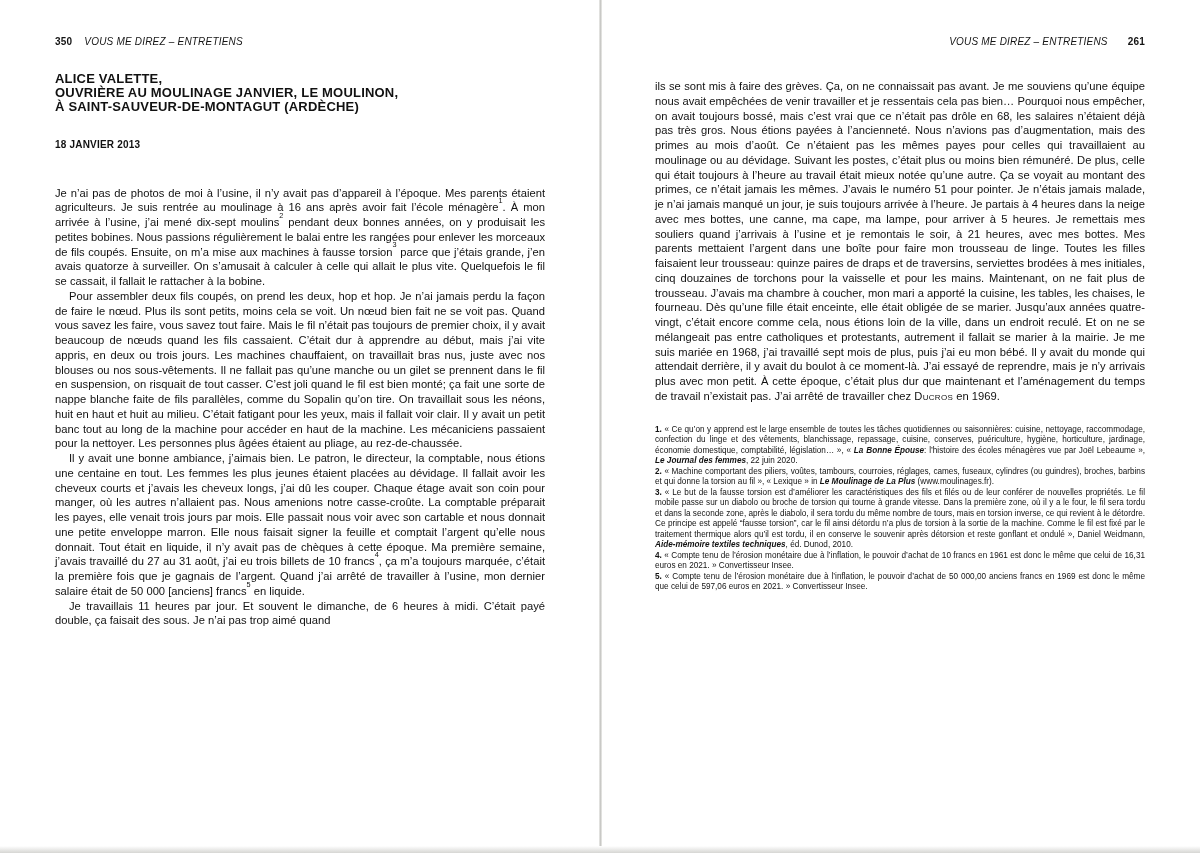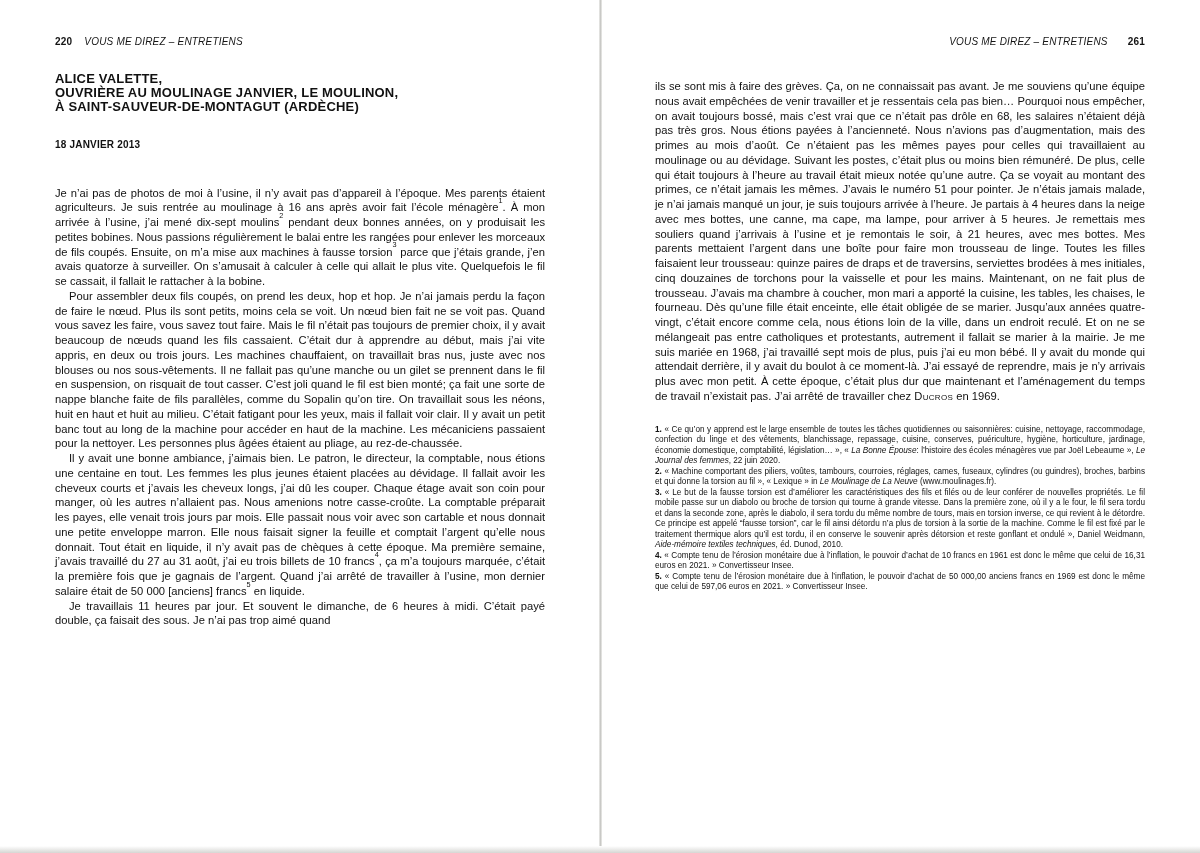--- a/index.html
+++ b/index.html
@@ -65,40 +65,40 @@
     margin-top:21px;
     font-size:8.2px;
     line-height:10.5px;
     text-align:justify;
     hyphens:auto;
     -webkit-hyphens:auto;
     color:#131313;
   }
   .footnotes p { margin:0; }
   .fn-num { font-weight:bold; }
-  .footnotes em { font-style:italic; }
+  .footnotes em { font-style:italic;font-weight:bold; }
   .spine {
     position:absolute; left:599px; top:0;
     width:3px; height:853px;
     background:linear-gradient(to right,#ececea,#c9c9c6,#ececea);
   }
   .bottom-edge {
     position:absolute; left:0; bottom:0;
     width:1200px; height:7px;
     background:linear-gradient(to bottom,#ffffff,#d6d6d3);
   }
 </style>
 </head>
 <body>
 
 <div class="spread">
 
   <div class="page page-left">
     <div class="running-head left">
-      <span class="folio">220</span>
+      <span class="folio">350</span>
       <span class="running-title">VOUS ME DIREZ – ENTRETIENS</span>
     </div>
     <div class="title-block">
         <div>ALICE VALETTE,</div>
         <div>OUVRIÈRE AU MOULINAGE JANVIER, LE MOULINON,</div>
         <div>À SAINT-SAUVEUR-DE-MONTAGUT (ARDÈCHE)</div>
       </div>
     <div class="date">18 JANVIER 2013</div>
     <div class="body body-left">
         <p>Je n’ai pas de photos de moi à l’usine, il n’y avait pas d’appareil à l’époque. Mes parents étaient agriculteurs. Je suis rentrée au moulinage à 16 ans après avoir fait l’école ménagère<sup>1</sup>. À mon arrivée à l’usine, j’ai mené dix-sept moulins<sup>2</sup> pendant deux bonnes années, on y produisait les petites bobines. Nous passions régulièrement le balai entre les rangées pour enlever les morceaux de fils coupés. Ensuite, on m’a mise aux machines à fausse torsion<sup>3</sup> parce que j’étais grande, j’en avais quatorze à surveiller. On s’amusait à calculer à celle qui allait le plus vite. Quelquefois le fil se cassait, il fallait le rattacher à la bobine.</p>
@@ -113,21 +113,21 @@
   <div class="page page-right">
     <div class="running-head right">
       <span class="running-title">VOUS ME DIREZ – ENTRETIENS</span>
       <span class="folio">261</span>
     </div>
     <div class="body body-right">
         <p>ils se sont mis à faire des grèves. Ça, on ne connaissait pas avant. Je me souviens qu’une équipe nous avait empêchées de venir travailler et je ressentais cela pas bien… Pourquoi nous empêcher, on avait toujours bossé, mais c’est vrai que ce n’était pas drôle en 68, les salaires n’étaient déjà pas très gros. Nous étions payées à l’ancienneté. Nous n’avions pas d’augmentation, mais des primes au mois d’août. Ce n’étaient pas les mêmes payes pour celles qui travaillaient au moulinage ou au dévidage. Suivant les postes, c’était plus ou moins bien rémunéré. De plus, celle qui était toujours à l’heure au travail était mieux notée qu’une autre. Ça se voyait au montant des primes, ce n’était jamais les mêmes. J’avais le numéro 51 pour pointer. Je n’étais jamais malade, je n’ai jamais manqué un jour, je suis toujours arrivée à l’heure. Je partais à 4 heures dans la neige avec mes bottes, une canne, ma cape, ma lampe, pour arriver à 5 heures. Je remettais mes souliers quand j’arrivais à l’usine et je remontais le soir, à 21 heures, avec mes bottes. Mes parents mettaient l’argent dans une boîte pour faire mon trousseau de linge. Toutes les filles faisaient leur trousseau: quinze paires de draps et de traversins, serviettes brodées à mes initiales, cinq douzaines de torchons pour la vaisselle et pour les mains. Maintenant, on ne fait plus de trousseau. J’avais ma chambre à coucher, mon mari a apporté la cuisine, les tables, les chaises, le fourneau. Dès qu’une fille était enceinte, elle était obligée de se marier. Jusqu’aux années quatre-vingt, c’était encore comme cela, nous étions loin de la ville, dans un endroit reculé. Et on ne se mélangeait pas entre catholiques et protestants, autrement il fallait se marier à la mairie. Je me suis mariée en 1968, j’ai travaillé sept mois de plus, puis j’ai eu mon bébé. Il y avait du monde qui attendait derrière, il y avait du boulot à ce moment-là. J’ai essayé de reprendre, mais je n’y arrivais plus avec mon petit. À cette époque, c’était plus dur que maintenant et l’aménagement du temps de travail n’existait pas. J’ai arrêté de travailler chez <span class="sc">Ducros</span> en 1969.</p>
       </div>
     <div class="footnotes">
         <p><span class="fn-num">1.</span> « Ce qu’on y apprend est le large ensemble de toutes les tâches quotidiennes ou saisonnières: cuisine, nettoyage, raccommodage, confection du linge et des vêtements, blanchissage, repassage, cuisine, conserves, puériculture, hygiène, horticulture, jardinage, économie domestique, comptabilité, législation… », « <em>La Bonne Épouse</em>: l’histoire des écoles ménagères vue par Joël Lebeaume », <em>Le Journal des femmes</em>, 22 juin 2020.</p>
-        <p><span class="fn-num">2.</span> « Machine comportant des piliers, voûtes, tambours, courroies, réglages, cames, fuseaux, cylindres (ou guindres), broches, barbins et qui donne la torsion au fil », « Lexique » in <em>Le Moulinage de La Neuve</em> (www.moulinages.fr).</p>
+        <p><span class="fn-num">2.</span> « Machine comportant des piliers, voûtes, tambours, courroies, réglages, cames, fuseaux, cylindres (ou guindres), broches, barbins et qui donne la torsion au fil », « Lexique » in <em>Le Moulinage de La Plus</em> (www.moulinages.fr).</p>
         <p><span class="fn-num">3.</span> « Le but de la fausse torsion est d’améliorer les caractéristiques des fils et filés ou de leur conférer de nouvelles propriétés. Le fil mobile passe sur un diabolo ou broche de torsion qui tourne à grande vitesse. Dans la première zone, où il y a le four, le fil sera tordu et dans la seconde zone, après le diabolo, il sera tordu du même nombre de tours, mais en torsion inverse, ce qui revient à le détordre. Ce principe est appelé “fausse torsion”, car le fil ainsi détordu n’a plus de torsion à la sortie de la machine. Comme le fil est fixé par le traitement thermique alors qu’il est tordu, il en conserve le souvenir après détorsion et reste gonflant et ondulé », Daniel Weidmann, <em>Aide-mémoire textiles techniques</em>, éd. Dunod, 2010.</p>
         <p><span class="fn-num">4.</span> « Compte tenu de l’érosion monétaire due à l’inflation, le pouvoir d’achat de 10 francs en 1961 est donc le même que celui de 16,31 euros en 2021. » Convertisseur Insee.</p>
         <p><span class="fn-num">5.</span> « Compte tenu de l’érosion monétaire due à l’inflation, le pouvoir d’achat de 50 000,00 anciens francs en 1969 est donc le même que celui de 597,06 euros en 2021. » Convertisseur Insee.</p>
       </div>
   </div>
 
   <div class="bottom-edge"></div>
 </div>
 
 </body></html>

